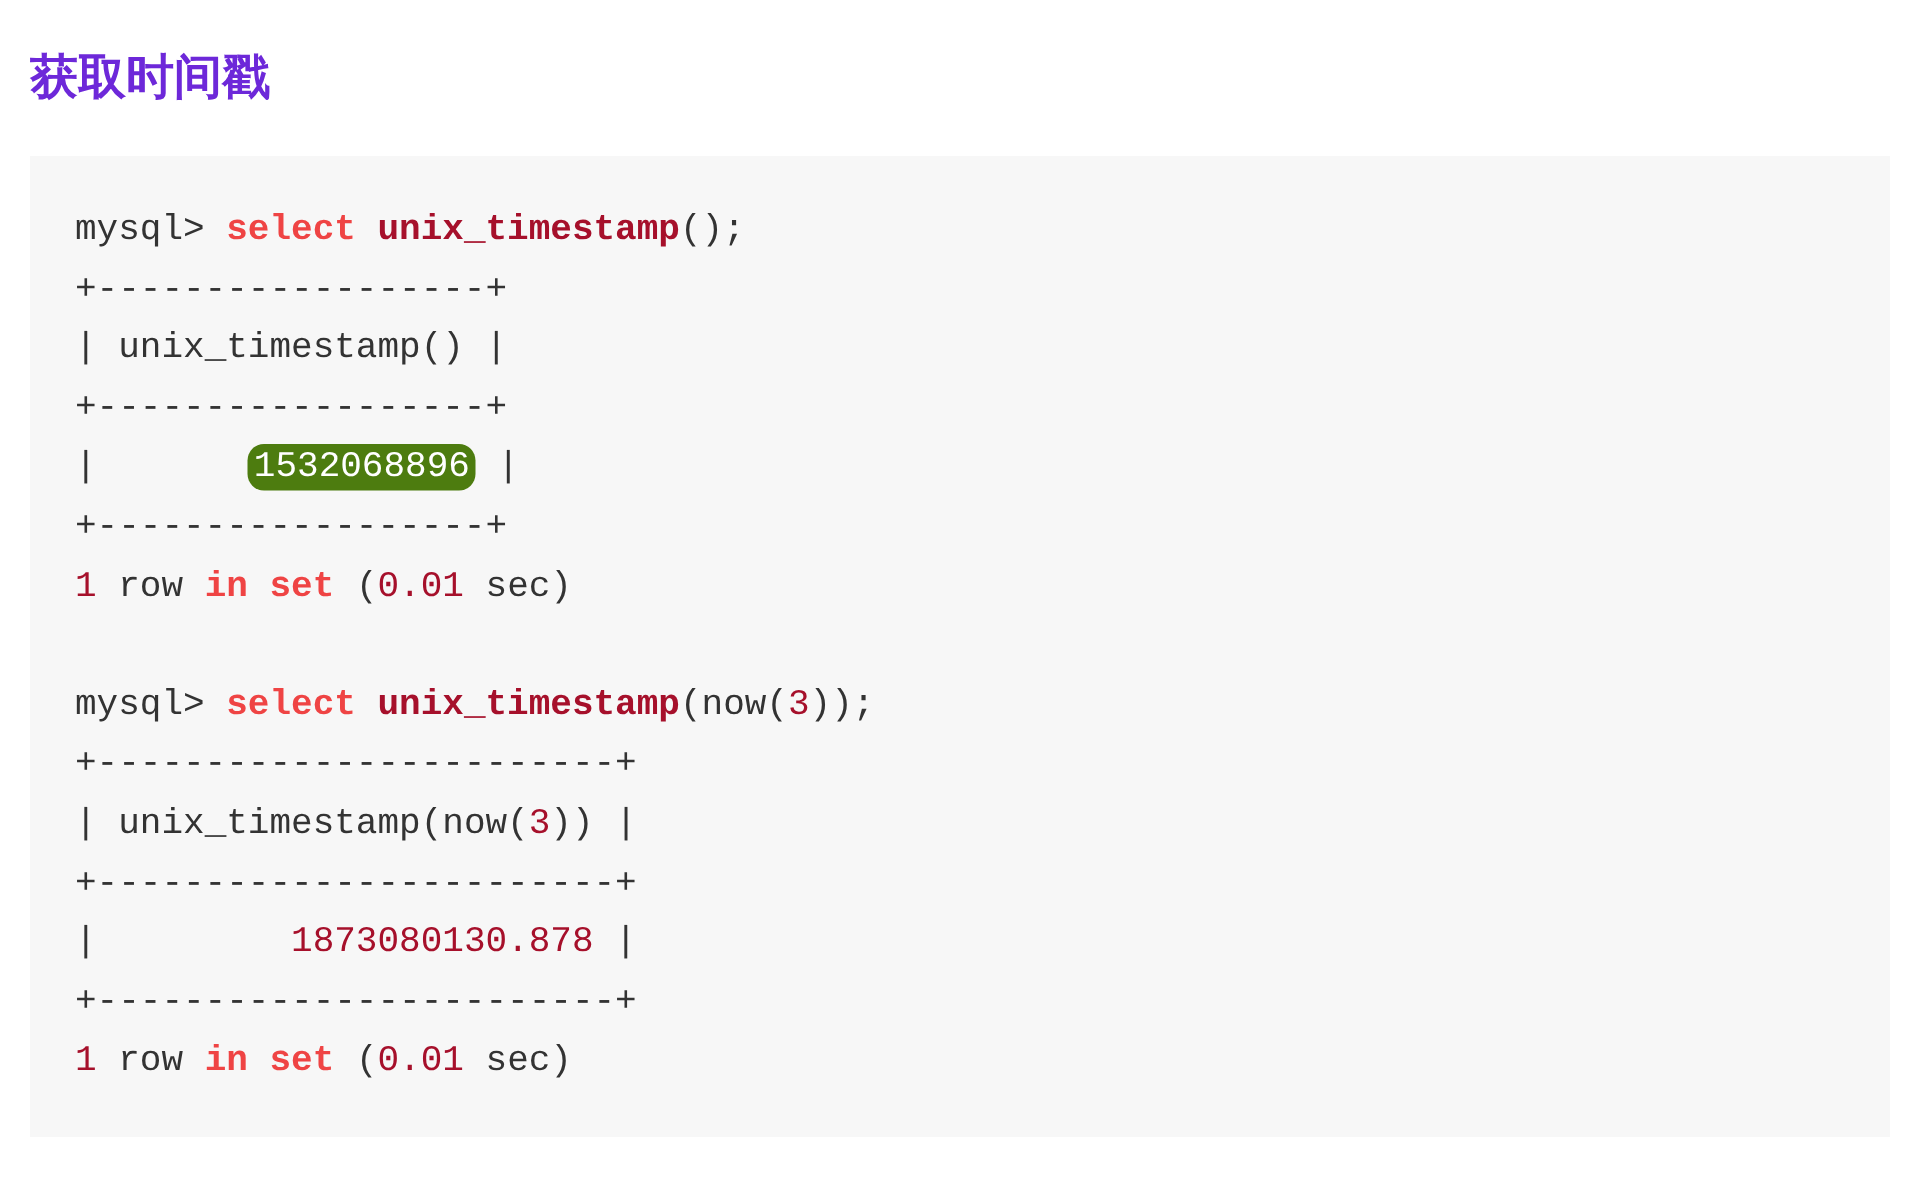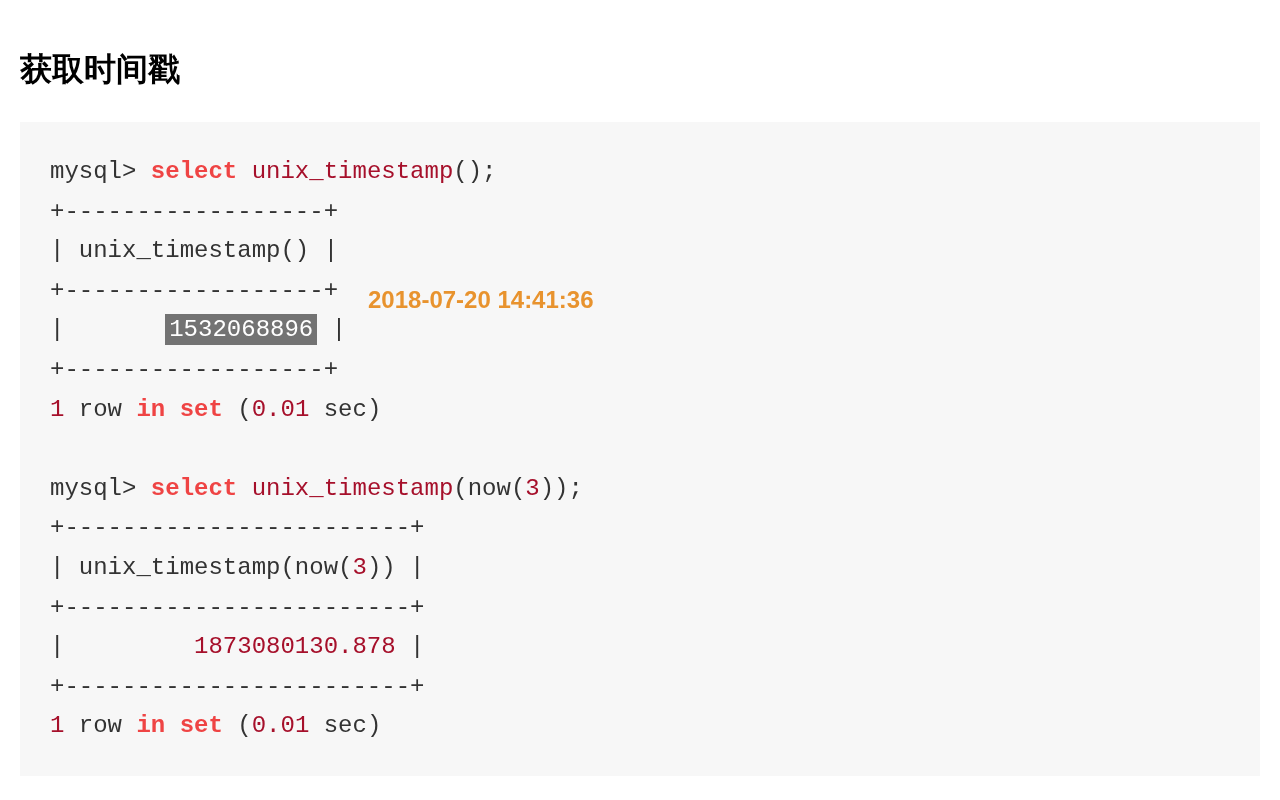--- a/index.html
+++ b/index.html
@@ -7,40 +7,41 @@
     margin: 0;
     padding: 20px;
     font-family: -apple-system, BlinkMacSystemFont, "Segoe UI", "PingFang SC", "Microsoft YaHei", sans-serif;
     background: #ffffff;
     color: #333;
     width: 1280px;
   }
   h2.section-title {
     font-size: 32px;
     font-weight: 700;
-    color: #000000;
-    margin: 28px 0 30px 0;
+    color: #6d28d9;
+    margin: 10px 0 30px 0;
   }
   .code-block {
     background: #f7f7f7;
     padding: 30px;
     font-family: "SFMono-Regular", Consolas, "Liberation Mono", Menlo, monospace;
     font-size: 24px;
     line-height: 1.65;
     color: #333;
     white-space: pre;
     position: relative;
   }
   .kw { font-weight: 700; color: #ef4444; }
-  .fn { font-weight: 400; color: #a6102b; }
+  .fn { font-weight: 700; color: #a6102b; }
   .num { color: #a6102b; }
   .hl {
-    background: #737373;
+    background: #4d7c0f;
     color: #ffffff;
     padding: 2px 4px;
+    border-radius: 11px;
   }
   .annotation {
     position: absolute;
     color: #e8932e;
     font-weight: 700;
     font-family: -apple-system, BlinkMacSystemFont, "Segoe UI", "PingFang SC", sans-serif;
     font-size: 24px;
     left: 348px;
     top: 158px;
     white-space: nowrap;
@@ -59,13 +60,13 @@
 <span>+------------------+</span>
 <span class="num">1</span><span> row </span><span class="kw">in</span><span> </span><span class="kw">set</span><span> (</span><span class="num">0.01</span><span> sec)</span>
 
 <span>mysql&gt;</span> <span class="kw">select</span> <span class="fn">unix_timestamp</span><span>(now(</span><span class="num">3</span><span>));</span>
 <span>+------------------------+</span>
 <span>| </span><span>unix_timestamp(now(</span><span class="num">3</span><span>))</span><span> |</span>
 <span>+------------------------+</span>
 <span>|         </span><span class="num">1873080130.878</span><span> |</span>
 <span>+------------------------+</span>
 <span class="num">1</span><span> row </span><span class="kw">in</span><span> </span><span class="kw">set</span><span> (</span><span class="num">0.01</span><span> sec)</span>
-<div class="annotation">2018-07-20 14:41:36</div></div>
+</div>
 
 </body></html>

